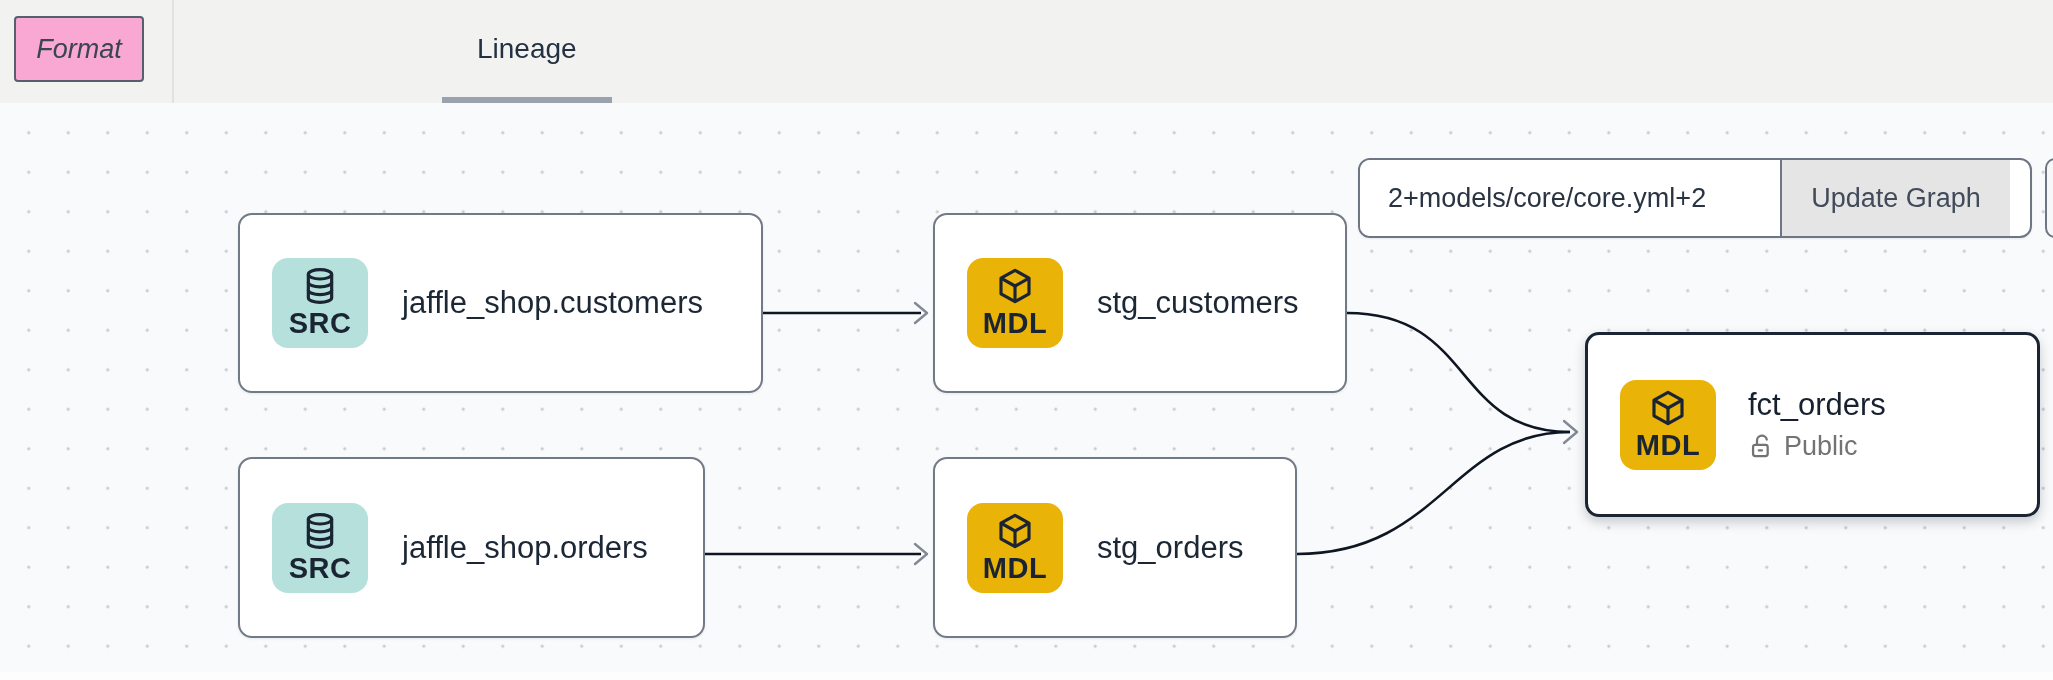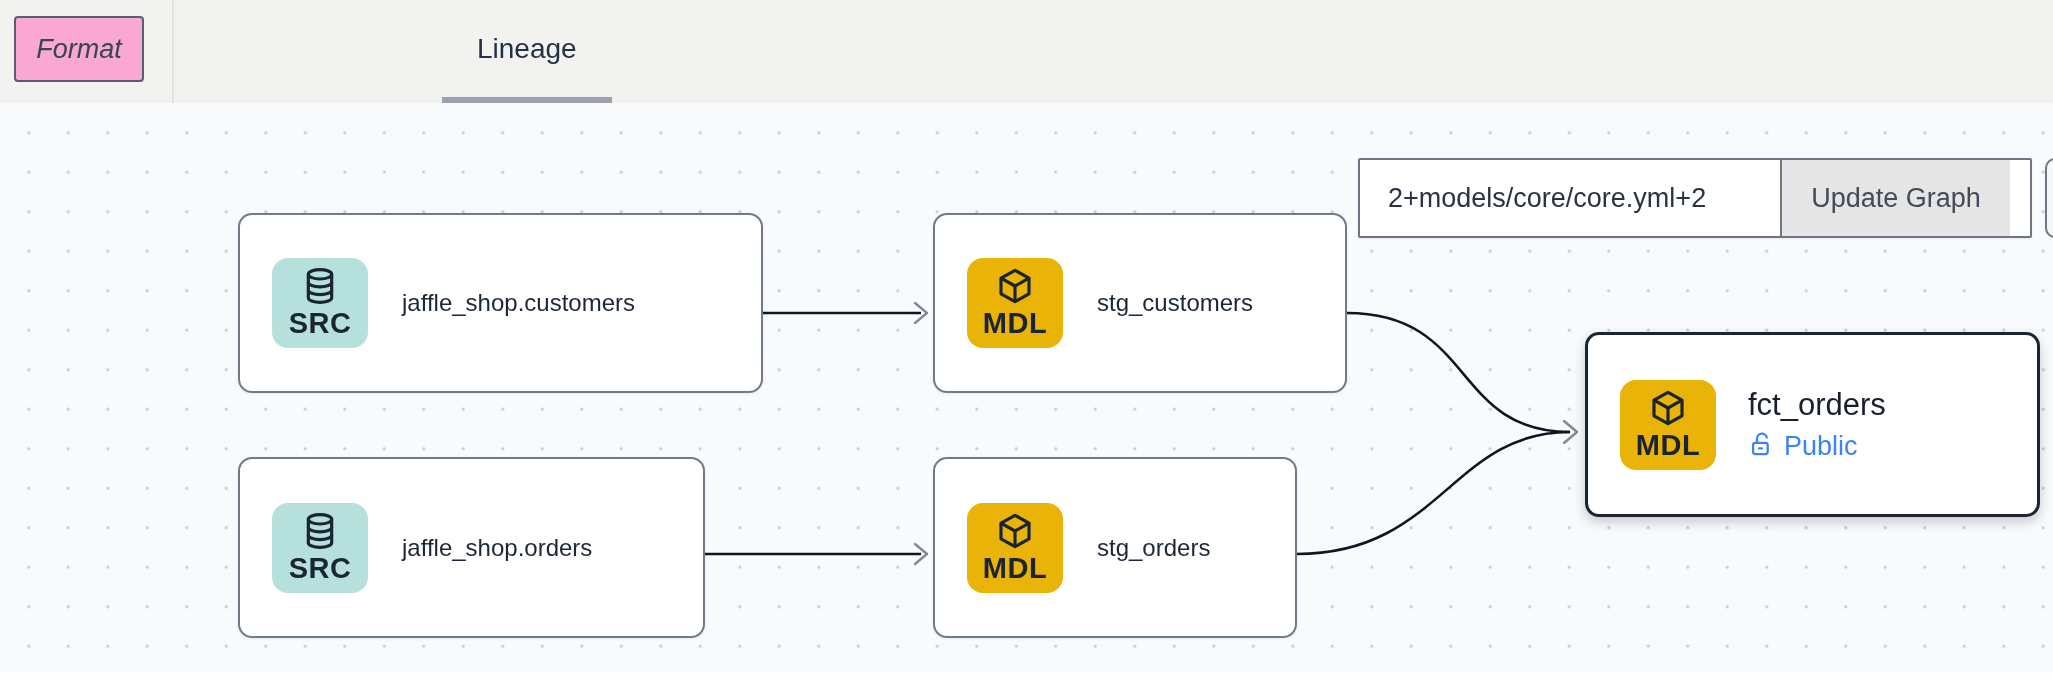--- a/index.html
+++ b/index.html
@@ -42,31 +42,31 @@
   .node.selected { border:3px solid #1b2433; box-shadow:0 5px 12px rgba(20,30,50,0.22); }
   .badge {
     width:96px; height:90px; border-radius:16px; flex:0 0 auto;
     display:flex; flex-direction:column; align-items:center; justify-content:center;
     color:#1b2433;
   }
   .badge-src { background:#b5e0dc; }
   .badge-mdl { background:#eab308; }
   .badge svg { width:40px; height:40px; }
   .badge-label { font-size:29px; font-weight:600; letter-spacing:0.5px; margin-top:1px; }
-  .node-label { font-size:24px; color:#1c2736; margin-left:34px; white-space:nowrap; }
+  .node-label { font-size:31px; color:#1c2736; margin-left:34px; white-space:nowrap; }
   .node-text-col { margin-left:32px; display:flex; flex-direction:column; }
   .node-title { font-size:31px; color:#16202e; }
-  .access-row { display:flex; align-items:flex-start; margin-top:8px; color:#3b82f6; }
+  .access-row { display:flex; align-items:center; margin-top:8px; color:#737373; }
   .access-row svg { width:27px; height:27px; margin-right:9px; }
   .access-label { font-size:27px; }
 
   
   .selector-group {
     position:absolute; left:1358px; top:158px; width:674px; height:80px;
-    border:2px solid #6e7684; border-radius:2px; background:#ffffff;
+    border:2px solid #6e7684; border-radius:12px; background:#ffffff;
     display:flex; overflow:hidden; box-shadow:0 1px 2px rgba(20,30,50,0.08);
   }
   .selector-input {
     width:420px; height:100%; border:none; outline:none; background:#ffffff;
     font-family:"Liberation Sans", sans-serif; font-size:27px; color:#2a3342; padding-left:28px;
   }
   .update-graph-btn {
     width:230px; height:100%; background:#e5e5e5; border:none; border-left:2px solid #6e7684;
     font-family:Liberation Sans, sans-serif; font-size:27px; color:#424b5a; cursor:pointer;
   }

